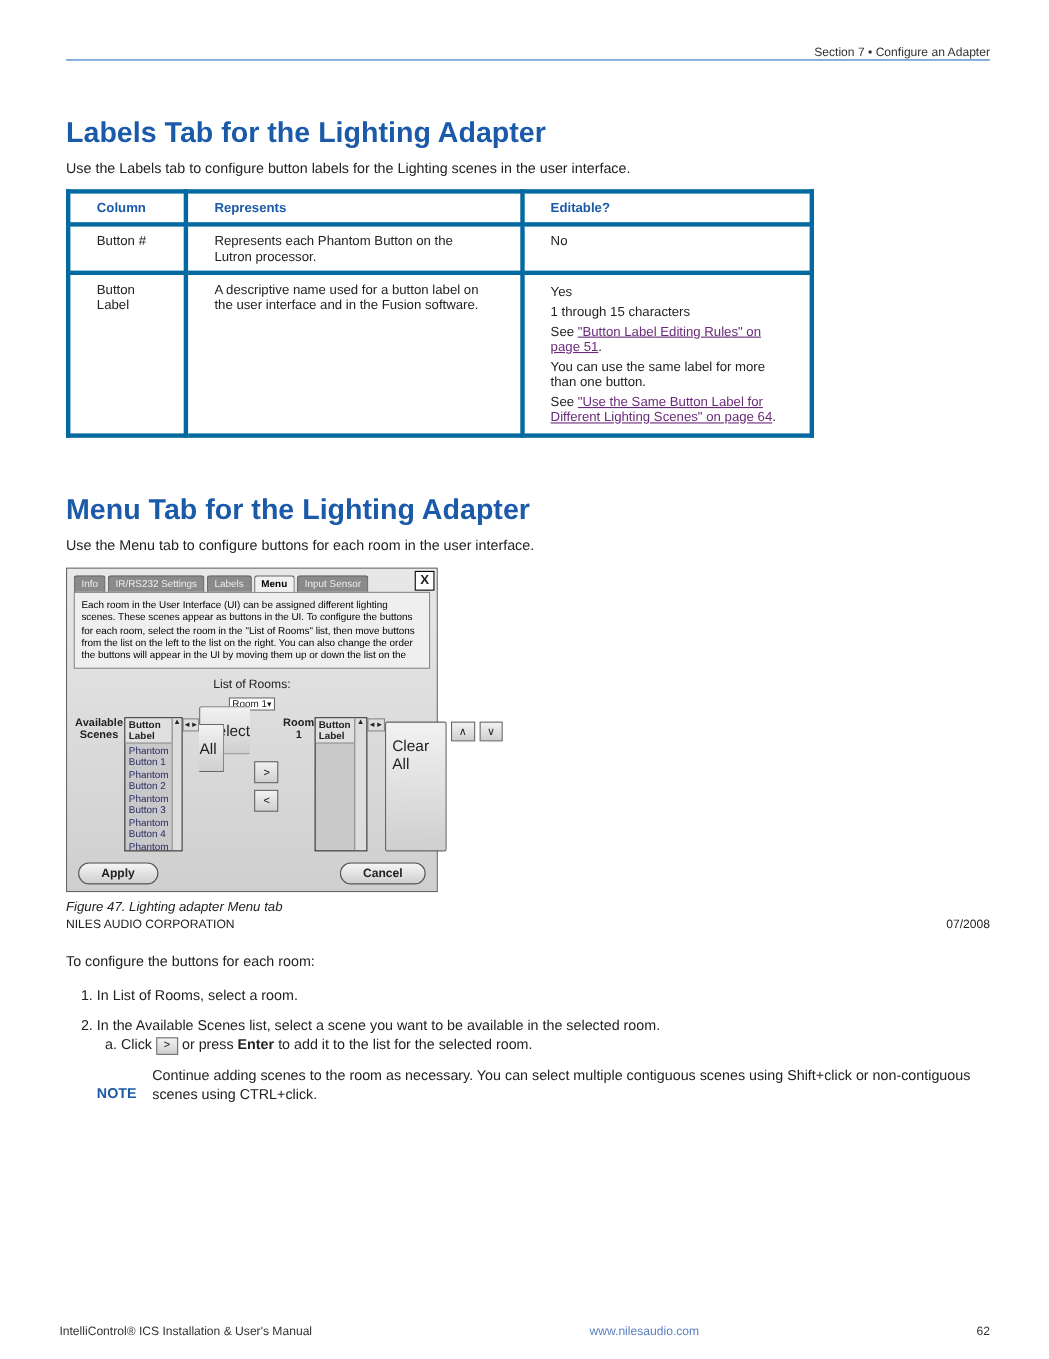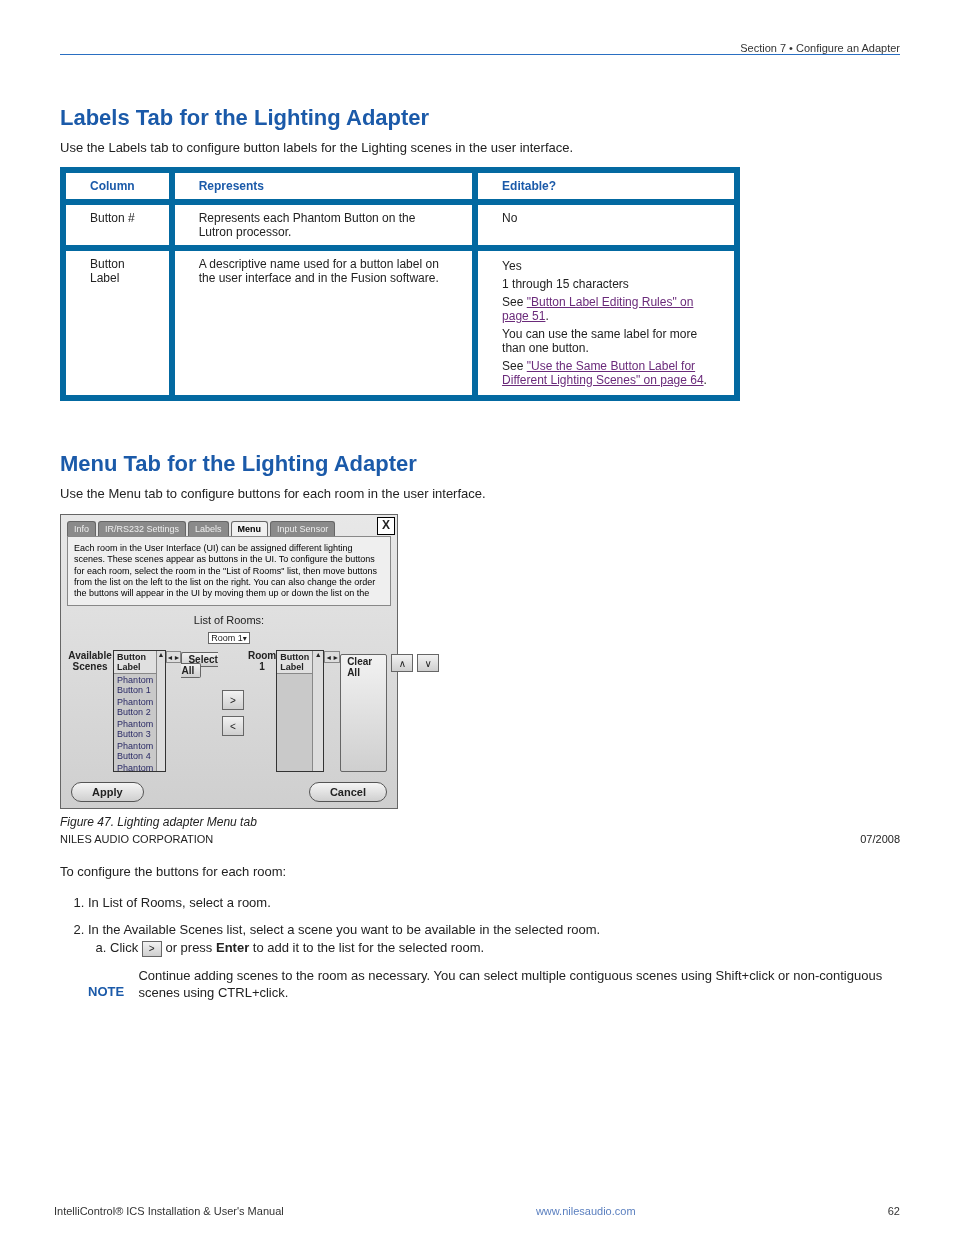--- a/index.html
+++ b/index.html
@@ -23,37 +23,37 @@
     margin-bottom: 6px;
   }
   .running-head, .section-head {
     font-size: 11px;
     color: #333;
   }
   .section-head { text-align: right; }
   .rh-row { display:flex; justify-content:flex-end; margin-top:2px; font-size:11px; color:#333; }
   h2.heading {
     color: #1b5aa9;
-    font-size: 22px;
+    font-size: 26px;
     font-weight: bold;
     margin: 50px 0 6px 0;
   }
   p.body, .body {
     font-size: 13px;
     line-height: 1.35;
     margin: 8px 0;
   }
   
   table.info {
     border-collapse: collapse;
     width: 680px;
     margin-top: 10px;
   }
   table.info th, table.info td {
-    border: 6px solid #0369a1;
+    border: 4px solid #0369a1;
     padding: 6px 24px;
     font-size: 12px;
     vertical-align: top;
   }
   table.info th { text-align: left; font-weight: bold; color:#1b5aa9; }
   .hyperlink { color: #6a2a7a; text-decoration: underline; }
   
   .shot {
     width: 336px;
     border: 1px solid #666;
@@ -144,24 +144,23 @@
   .sqbtn {
     width:20px;height:18px;
     background:linear-gradient(#f2f2f2,#cfcfcf);
     border:1px solid #666;
     font-size:10px;
     display:flex;align-items:center;justify-content:center;
   }
   .smallbtn {
     background:linear-gradient(#f2f2f2,#cfcfcf);
     border:1px solid #666;
-    padding:1px 6px;
-    font-size:10px;
+    padding:13px 6px;
+    font-size:14px;
     border-radius:2px;
-    font-weight:bold;
   }
   .bigbtn {
     background:linear-gradient(#f5f5f5,#cfcfcf);
     border:1px solid #555;
     border-radius:12px;
     padding:3px 20px;
     font-size:11px;
     font-weight:bold;
   }
   .footerRow { display:flex; justify-content:space-between; padding:8px 10px 6px 10px; }

